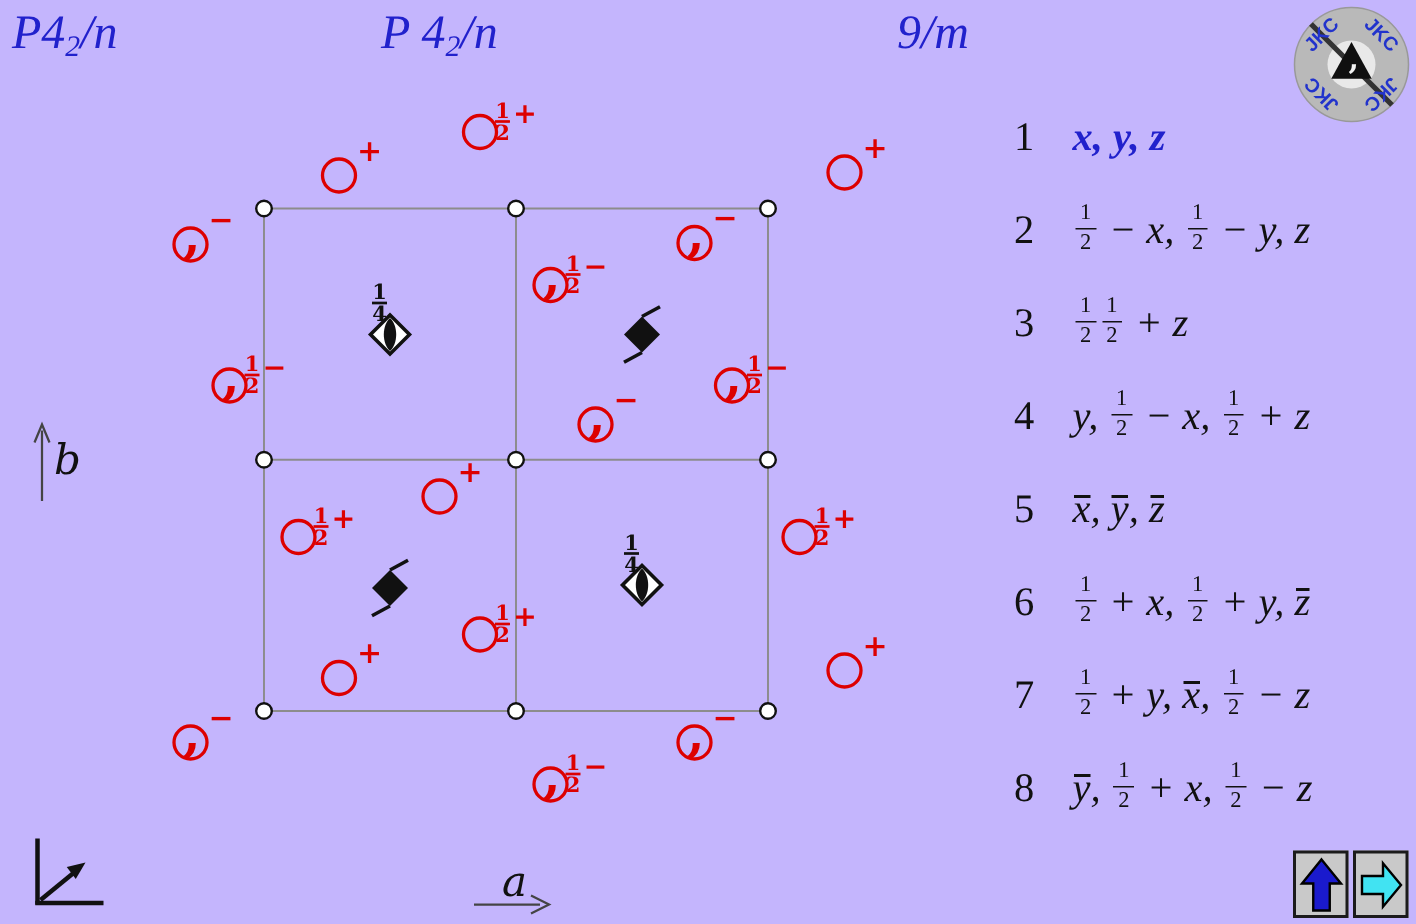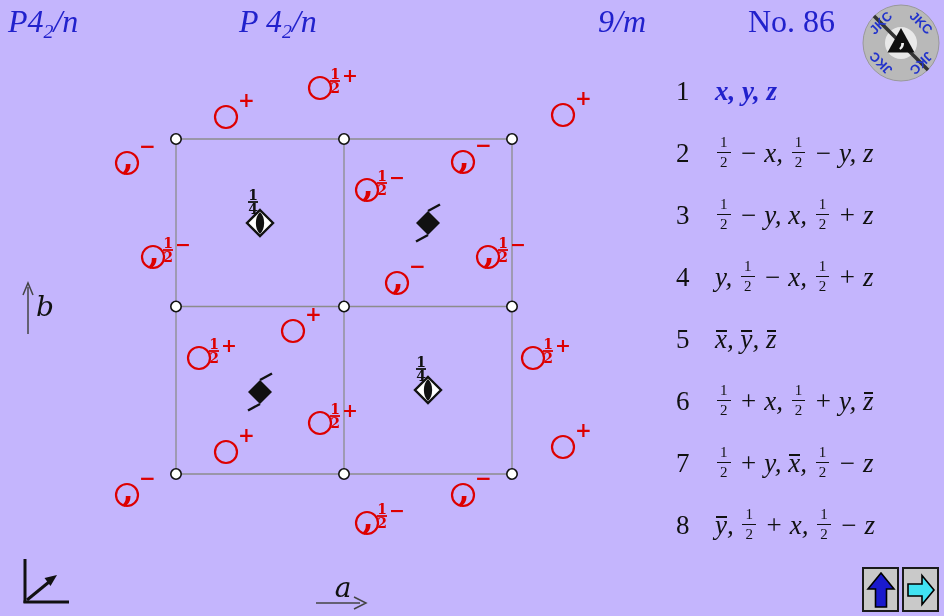--- a/index.html
+++ b/index.html
@@ -30,23 +30,22 @@
   #logo { position:absolute; left:860px; top:2px; }
   
   #diagram-svg { position:absolute; left:0; top:0; }
 </style>
 </head>
 <body>
 
 <div id="screen">
 
   <div class="hdr-item" id="hdr-symbol" style="left:8px"><span>P4</span><span class="sub">2</span><span>/n</span></div>
-  <div class="hdr-item" id="hdr-full" style="left:239px"><span>P 4</span><span class="sub">2</span><span>/n</span></div>
+  <div class="hdr-item" id="hdr-full" style="left:254px"><span>P 4</span><span class="sub">2</span><span>/n</span></div>
   <div class="hdr-item" id="hdr-pg" style="left:598px">9/m</div>
-  <div class="hdr-item" id="hdr-number" style="left:748px">No. 86</div>
 
   <svg id="logo" width="82" height="82" viewBox="-41 -41 82 82">
     <circle cx="0" cy="0" r="38" stroke="#999999" stroke-width="1" fill="#b9b9b9"></circle>
     <circle cx="0" cy="0" r="16" fill="#e9e9e9"></circle>
     <line x1="-27" y1="-27" x2="27" y2="27" stroke="#333333" stroke-width="3.5"></line>
     <path d="M 0,-15 L 13.5,9.5 L -13.5,9.5 Z" fill="#101010"></path>
     <text x="1.5" y="3" text-anchor="middle" font-size="20" font-weight="bold" fill="#f2f2f2" font-family="'DejaVu Serif',serif">,</text>
     <text transform="rotate(-45)" x="0" y="-24" text-anchor="middle" font-size="13" font-weight="bold" font-family="'Liberation Sans',sans-serif" fill="#2233cc">JKC</text>
     <text transform="rotate(45)" x="0" y="-24" text-anchor="middle" font-size="13" font-weight="bold" font-family="'Liberation Sans',sans-serif" fill="#2233cc">JKC</text>
     <text transform="rotate(135)" x="0" y="-24" text-anchor="middle" font-size="13" font-weight="bold" font-family="'Liberation Sans',sans-serif" fill="#2233cc">JKC</text>
@@ -170,21 +169,21 @@
       <div class="op-row">
         <span class="op-num">1</span>
         <span class="op-expr accent"><span>x, y, z</span></span>
       </div>
       <div class="op-row">
         <span class="op-num">2</span>
         <span class="op-expr"><span class="frac"><span class="fn">1</span><span class="fd">2</span></span><span> − x, </span><span class="frac"><span class="fn">1</span><span class="fd">2</span></span><span> − y, z</span></span>
       </div>
       <div class="op-row">
         <span class="op-num">3</span>
-        <span class="op-expr"><span class="frac"><span class="fn">1</span><span class="fd">2</span></span><span> − y, x, </span><span class="frac"><span class="fn">1</span><span class="fd">2</span></span><span> + z</span></span>
+        <span class="op-expr"><span class="frac"><span class="fn">1</span><span class="fd">2</span></span><span class="frac"><span class="fn">1</span><span class="fd">2</span></span><span> + z</span></span>
       </div>
       <div class="op-row">
         <span class="op-num">4</span>
         <span class="op-expr"><span>y, </span><span class="frac"><span class="fn">1</span><span class="fd">2</span></span><span> − x, </span><span class="frac"><span class="fn">1</span><span class="fd">2</span></span><span> + z</span></span>
       </div>
       <div class="op-row">
         <span class="op-num">5</span>
         <span class="op-expr"><span class="obar"><span class="obar-line"></span>x</span><span>, </span><span class="obar"><span class="obar-line"></span>y</span><span>, </span><span class="obar"><span class="obar-line"></span>z</span></span>
       </div>
       <div class="op-row">

